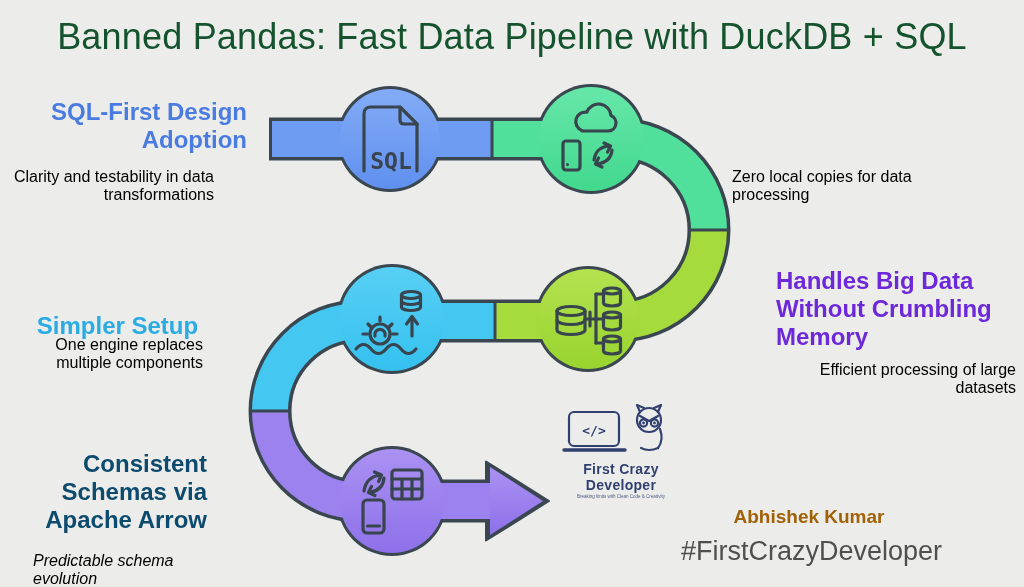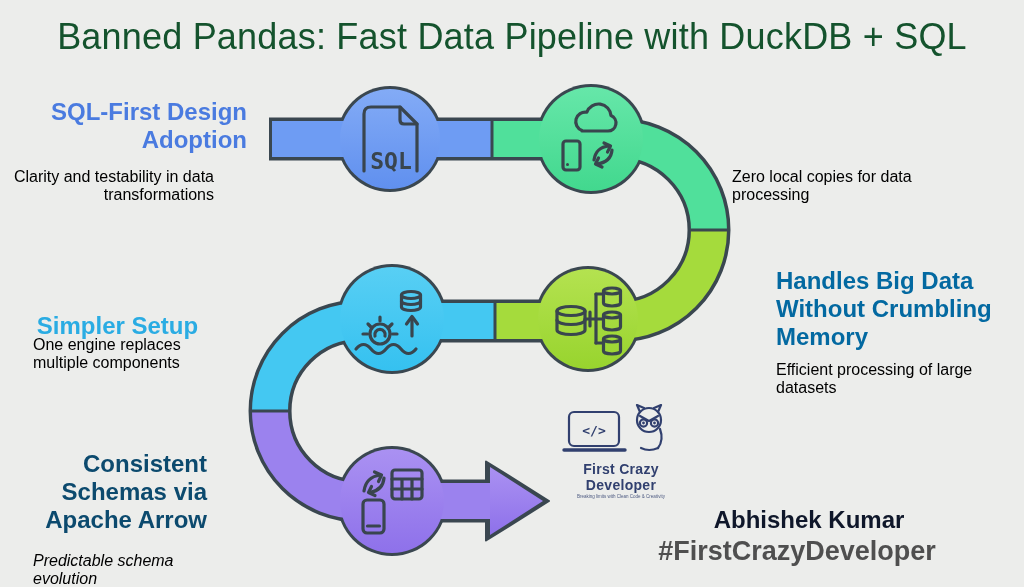--- a/index.html
+++ b/index.html
@@ -6,33 +6,33 @@
   body{font-family:"Liberation Sans", sans-serif;}
   .canvas{position:relative;width:1024px;height:587px;background:#ECEDEB;overflow:hidden;}
   .title{position:absolute;top:16px;left:0;width:100%;text-align:center;
          font-size:36px;font-weight:500;color:#14532d;letter-spacing:.2px;}
   .pipe-svg{position:absolute;top:0;left:0;}
   .block{position:absolute;}
   
   .l1h{left:0px;top:78px;width:207px;text-align:right;color:#4A7BE0;margin-left:40px;}
   .l1p{left:2px;top:152px;width:212px;text-align:right;}
   .l2h{left:15px;top:292px;width:205px;text-align:center;color:#2AACE3;}
-  .l2p{left:33px;top:320px;width:170px;text-align:left;}
+  .l2p{left:33px;top:320px;width:170px;text-align:right;}
   .l3h{left:45px;top:430px;width:162px;text-align:right;color:#0c4a6e;}
   .l3p{left:33px;top:536px;width:172px;text-align:left;font-style:italic;}
   
   .r1h{left:776px;top:79px;width:208px;text-align:left;color:#3DBE7D;}
   .r1p{left:732px;top:152px;width:218px;text-align:left;}
-  .r2h{left:776px;top:247px;width:230px;text-align:left;color:#0369a1;}
-  .r2p{left:776px;top:345px;width:240px;text-align:left;}
+  .r2h{left:776px;top:247px;width:230px;text-align:left;color:#6d28d9;}
+  .r2p{left:776px;top:345px;width:240px;text-align:right;}
   
   .author{position:absolute;left:709px;top:506px;width:200px;text-align:center;
-          font-size:24px;font-weight:bold;color:#0f172a;}
-  .hashtag{position:absolute;left:652px;top:536px;width:290px;text-align:center;
-           font-size:27px;font-weight:bold;color:#4F4F4F;}
+          font-size:19px;font-weight:bold;color:#a16207;}
+  .hashtag{position:absolute;left:652px;top:536px;width:290px;text-align:right;
+           font-size:27px;font-weight:normal;color:#4F4F4F;}
   
   .logo{position:absolute;left:561px;top:404px;width:120px;text-align:center;}
   .logo-name{font-size:14px;font-weight:bold;color:#31406F;letter-spacing:.3px;margin-top:3px;}
   .logo-tagline{font-size:4.5px;color:#31406F;opacity:.85;margin-top:1px;}
 </style>
 </head>
 <body>
 
 <div class="canvas">
 

